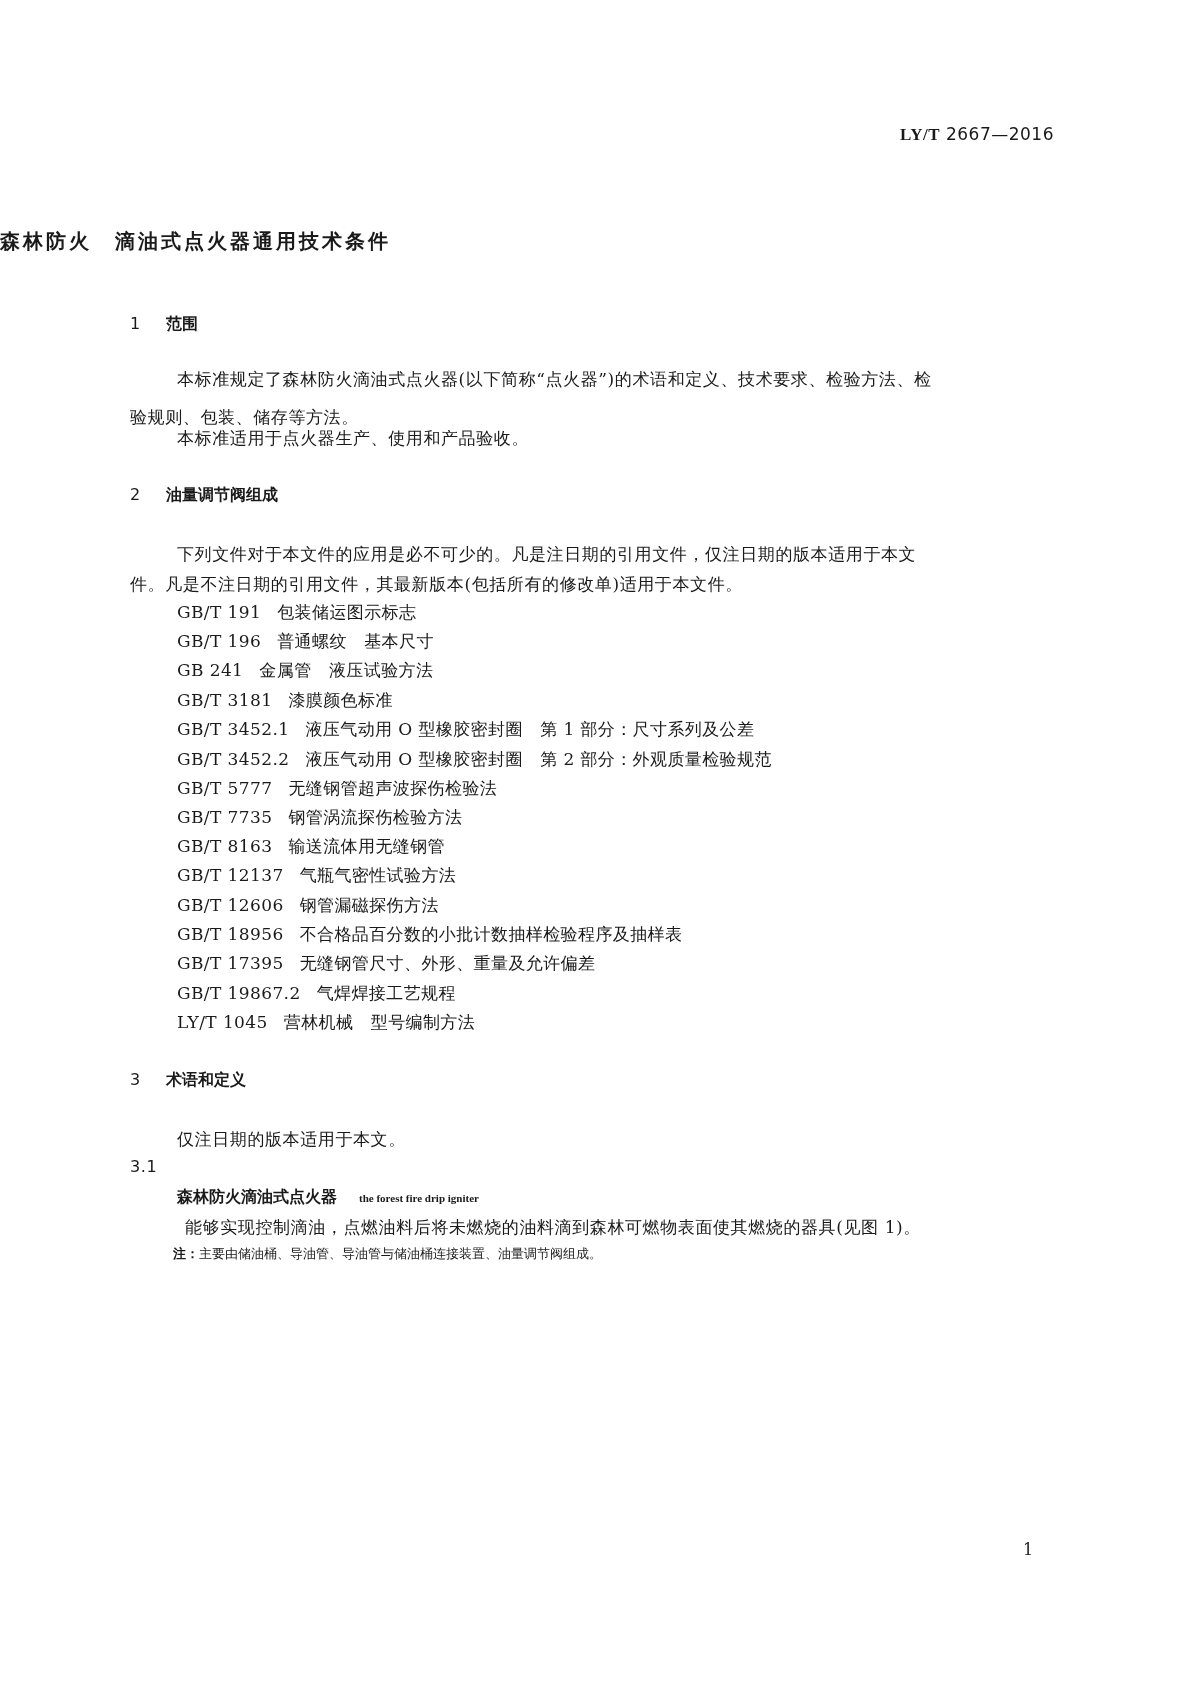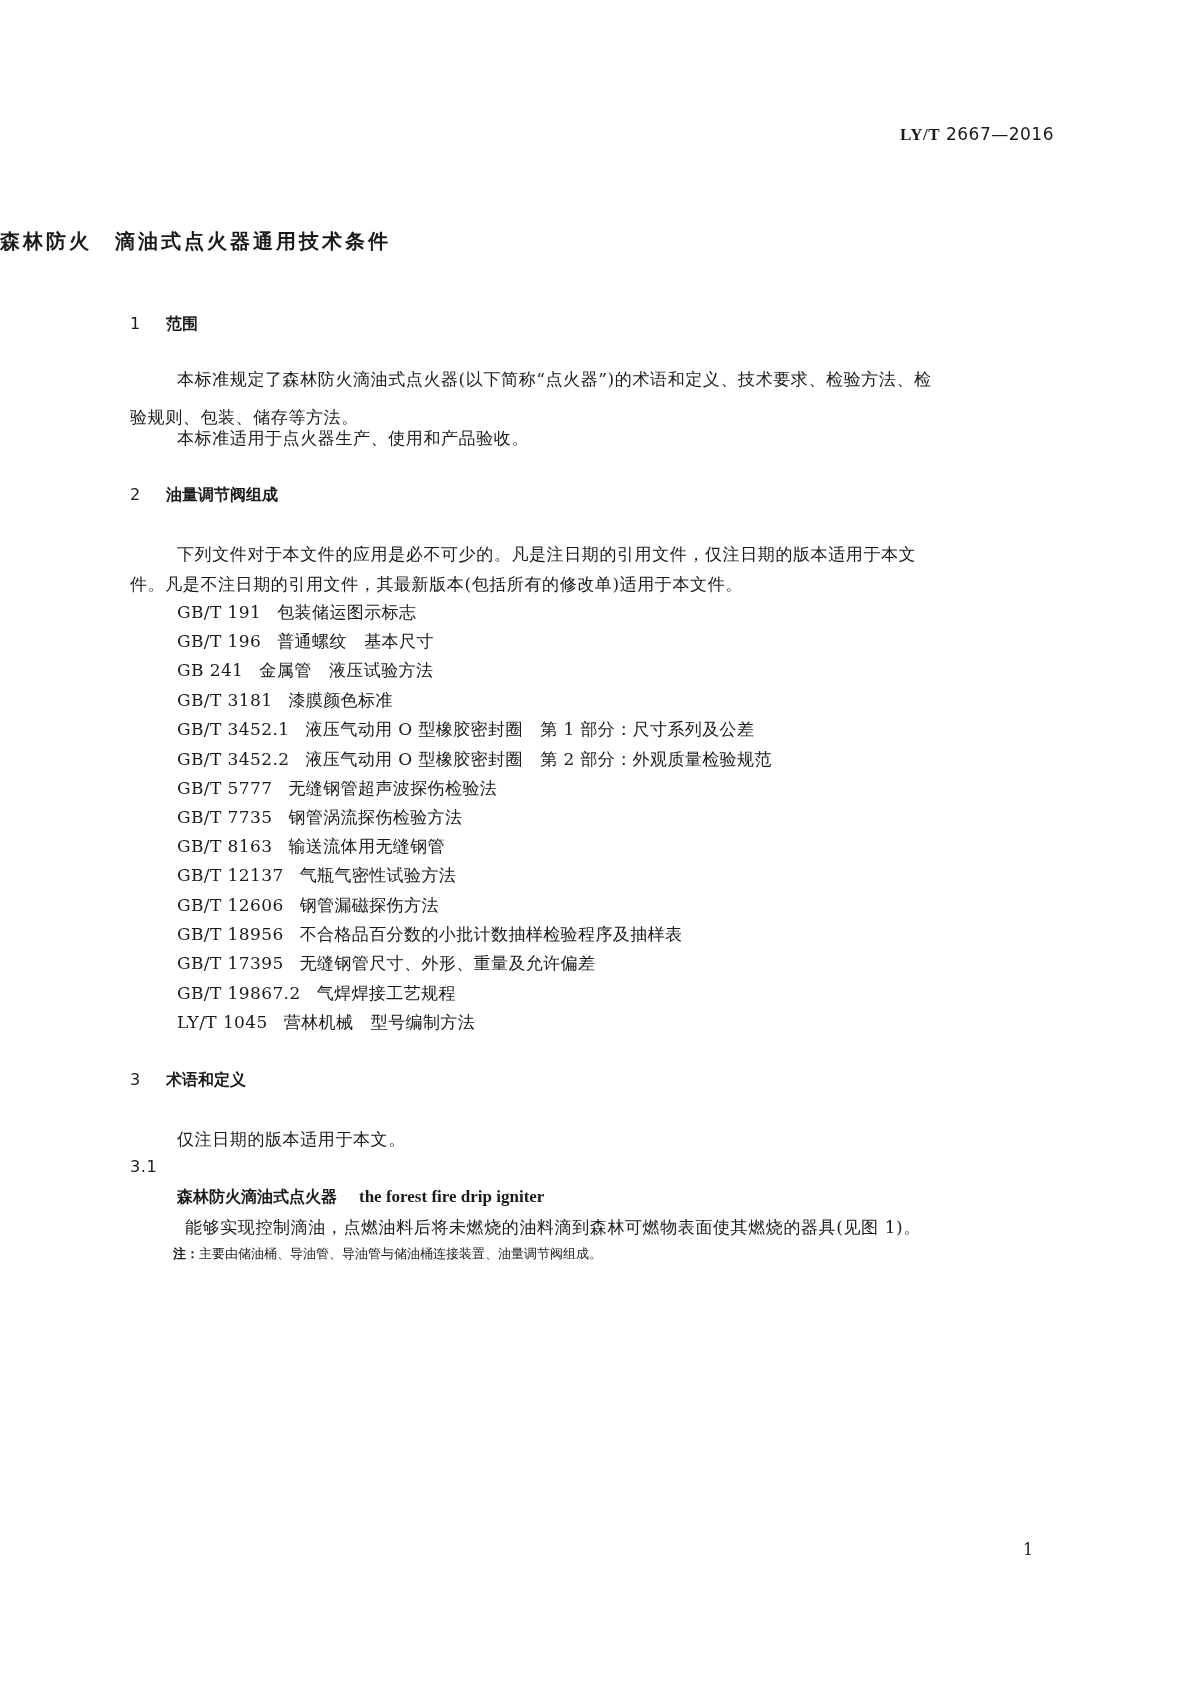--- a/index.html
+++ b/index.html
@@ -12,21 +12,21 @@
   .title { top: 228px; left: 0; width: 1191px; text-align: left; font-family: "DejaVu Sans", sans-serif;
            font-weight: bold; font-size: 20px; letter-spacing: 3px; }
   .h { font-family: "DejaVu Sans", sans-serif; font-weight: bold; font-size: 16px; left: 130px; }
   .h .num { display: inline-block; width: 36px; font-weight: normal; }
   .p { font-size: 17px; letter-spacing: 0.6px; }
   .indent { left: 177px; }
   .flush { left: 130px; }
   .ref { left: 177px; font-size: 17px; letter-spacing: 0.4px; }
   .ref .code { margin-right: 16px; margin-top: 44px; }
   .term { left: 177px; font-family: "DejaVu Sans", sans-serif; font-weight: bold; font-size: 16px; }
-  .term .en { font-family: "Liberation Serif", serif; font-size: 17px; margin-left: 22px; margin-top: 43px; }
+  .term .en { font-family: "Liberation Serif", serif; font-size: 11px; margin-left: 22px; margin-top: 43px; }
   .note { left: 173px; font-size: 13px; }
   .note .lbl { font-family: "DejaVu Sans", sans-serif; font-weight: bold; }
   .pageno { top: 1540px; left: 1023px; font-size: 16px; }
 </style>
 </head>
 <body>
 
 <div class="abs std-code">
   <span class="b">LY/T</span>
   <span class="s">2667—2016</span>

